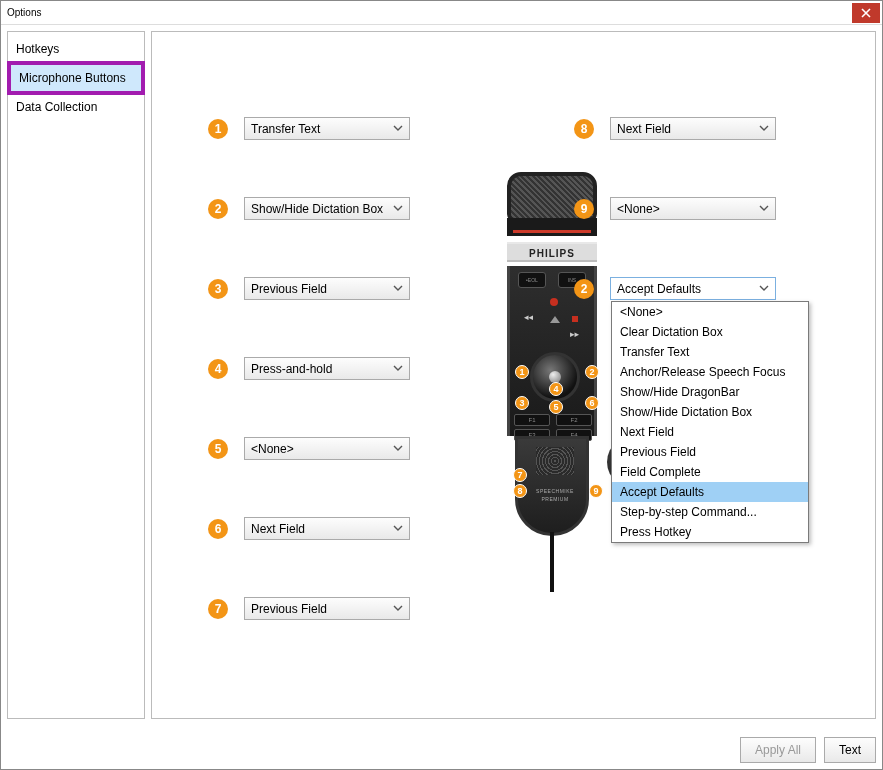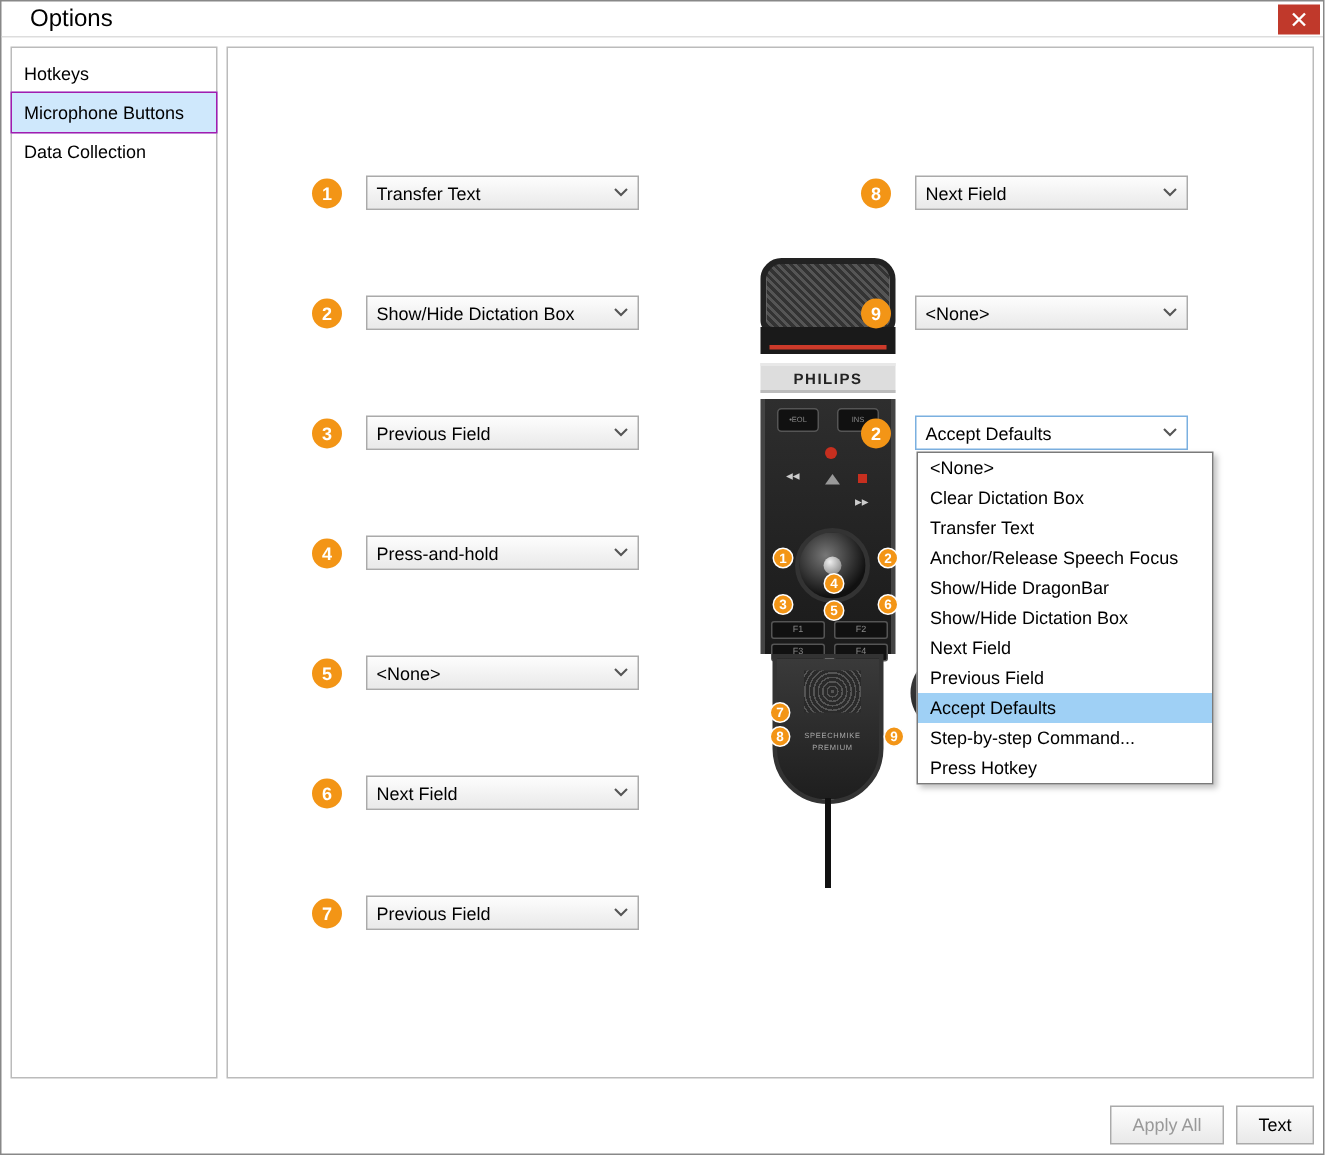--- a/index.html
+++ b/index.html
@@ -1,28 +1,28 @@
 <!DOCTYPE html>
 <html><head>
 <meta charset="utf-8">
 <style>
   * { box-sizing: border-box; font-family: "Segoe UI", Tahoma, sans-serif; }
   body { margin:0; padding:0; background:#fff; width:883px; height:770px; position:relative; overflow:hidden; border:1px solid #888; font-size:12px; }
   .titlebar { height:24px; display:flex; align-items:center; padding-left:6px; border-bottom:1px solid #ddd; }
-  .titlebar .title { flex:1; font-size:16px;margin-left:13px; }
+  .titlebar .title { flex:1; font-size:10px; }
   .close-btn { width:28px; height:20px; background:#c0392b; color:#fff; display:flex; align-items:center; justify-content:center; font-size:12px; cursor:pointer; margin-right:2px; }
   .main { display:flex; height:700px; }
   .sidebar { width:138px; border:1px solid #bbb; margin:6px 0 6px 6px; background:#fff; padding-top:4px; }
   .sidebar .item { padding:6px 8px; font-size:12px; cursor:pointer; }
-  .sidebar .item.selected { background:#cfe8fc; border:1px solid #a21caf; margin:-1px; }
+  .sidebar .item.selected { background:#cfe8fc; border:4px solid #a21caf; margin:-1px; }
   .content { flex:1; border:1px solid #bbb; margin:6px 6px 6px 6px; position:relative; background:#fff; }
   .row { position:absolute; display:flex; align-items:center; }
   .badge { width:20px; height:20px; border-radius:50%; background:#f39516; color:#fff; display:flex; align-items:center; justify-content:center; font-weight:bold; font-size:12px; margin-right:16px; }
   .badge.small { width:14px; height:14px; font-size:9px; margin:0; border:1px solid #fff; }
-  .combo { width:182px; height:23px; border:1px solid #aaa; background:linear-gradient(#fdfdfd,#e9e9e9); display:flex; align-items:center; padding:0 6px; font-size:12px; position:relative; cursor:pointer; }
+  .combo { width:166px; height:23px; border:1px solid #aaa; background:linear-gradient(#fdfdfd,#e9e9e9); display:flex; align-items:center; padding:0 6px; font-size:12px; position:relative; cursor:pointer; }
   .combo.open { background:#fff; border:1px solid #7bb0e0; }
   .combo .arrow { position:absolute; right:6px; top:5px; }
   .arrow svg { display:block; }
   .dropdown { position:absolute; left:0; top:23px; width:198px; border:1px solid #7a7a7a; background:#fff; z-index:100; box-shadow:2px 2px 4px rgba(0,0,0,0.25); }
   .dropdown .ditem { padding:3px 8px; font-size:12px; cursor:pointer; white-space:nowrap; }
   .dropdown .ditem.sel { background:#9fd0f5; }
   .footer { position:absolute; bottom:6px; right:6px; display:flex; gap:8px; }
   .btn { height:24px; padding:12px 14px; border:1px solid #aaa; background:linear-gradient(#fdfdfd,#e9e9e9); font-size:12px; cursor:pointer; display:flex; align-items:center; }
   .btn.disabled { color:#999; cursor:default; }
   
@@ -218,20 +218,21 @@
           </span>
           <div class="dropdown">
             <div class="ditem">&lt;None&gt;</div>
             <div class="ditem">Clear Dictation Box</div>
             <div class="ditem">Transfer Text</div>
             <div class="ditem">Anchor/Release Speech Focus</div>
             <div class="ditem">Show/Hide DragonBar</div>
             <div class="ditem">Show/Hide Dictation Box</div>
             <div class="ditem">Next Field</div>
             <div class="ditem">Previous Field</div>
+            <div class="ditem">Field Complete</div>
             <div class="ditem sel">Accept Defaults</div>
             <div class="ditem">Step-by-step Command...</div>
             <div class="ditem">Press Hotkey</div>
           </div>
         </div>
       </div>
     </div>
 </div>
 
 <div class="footer">

